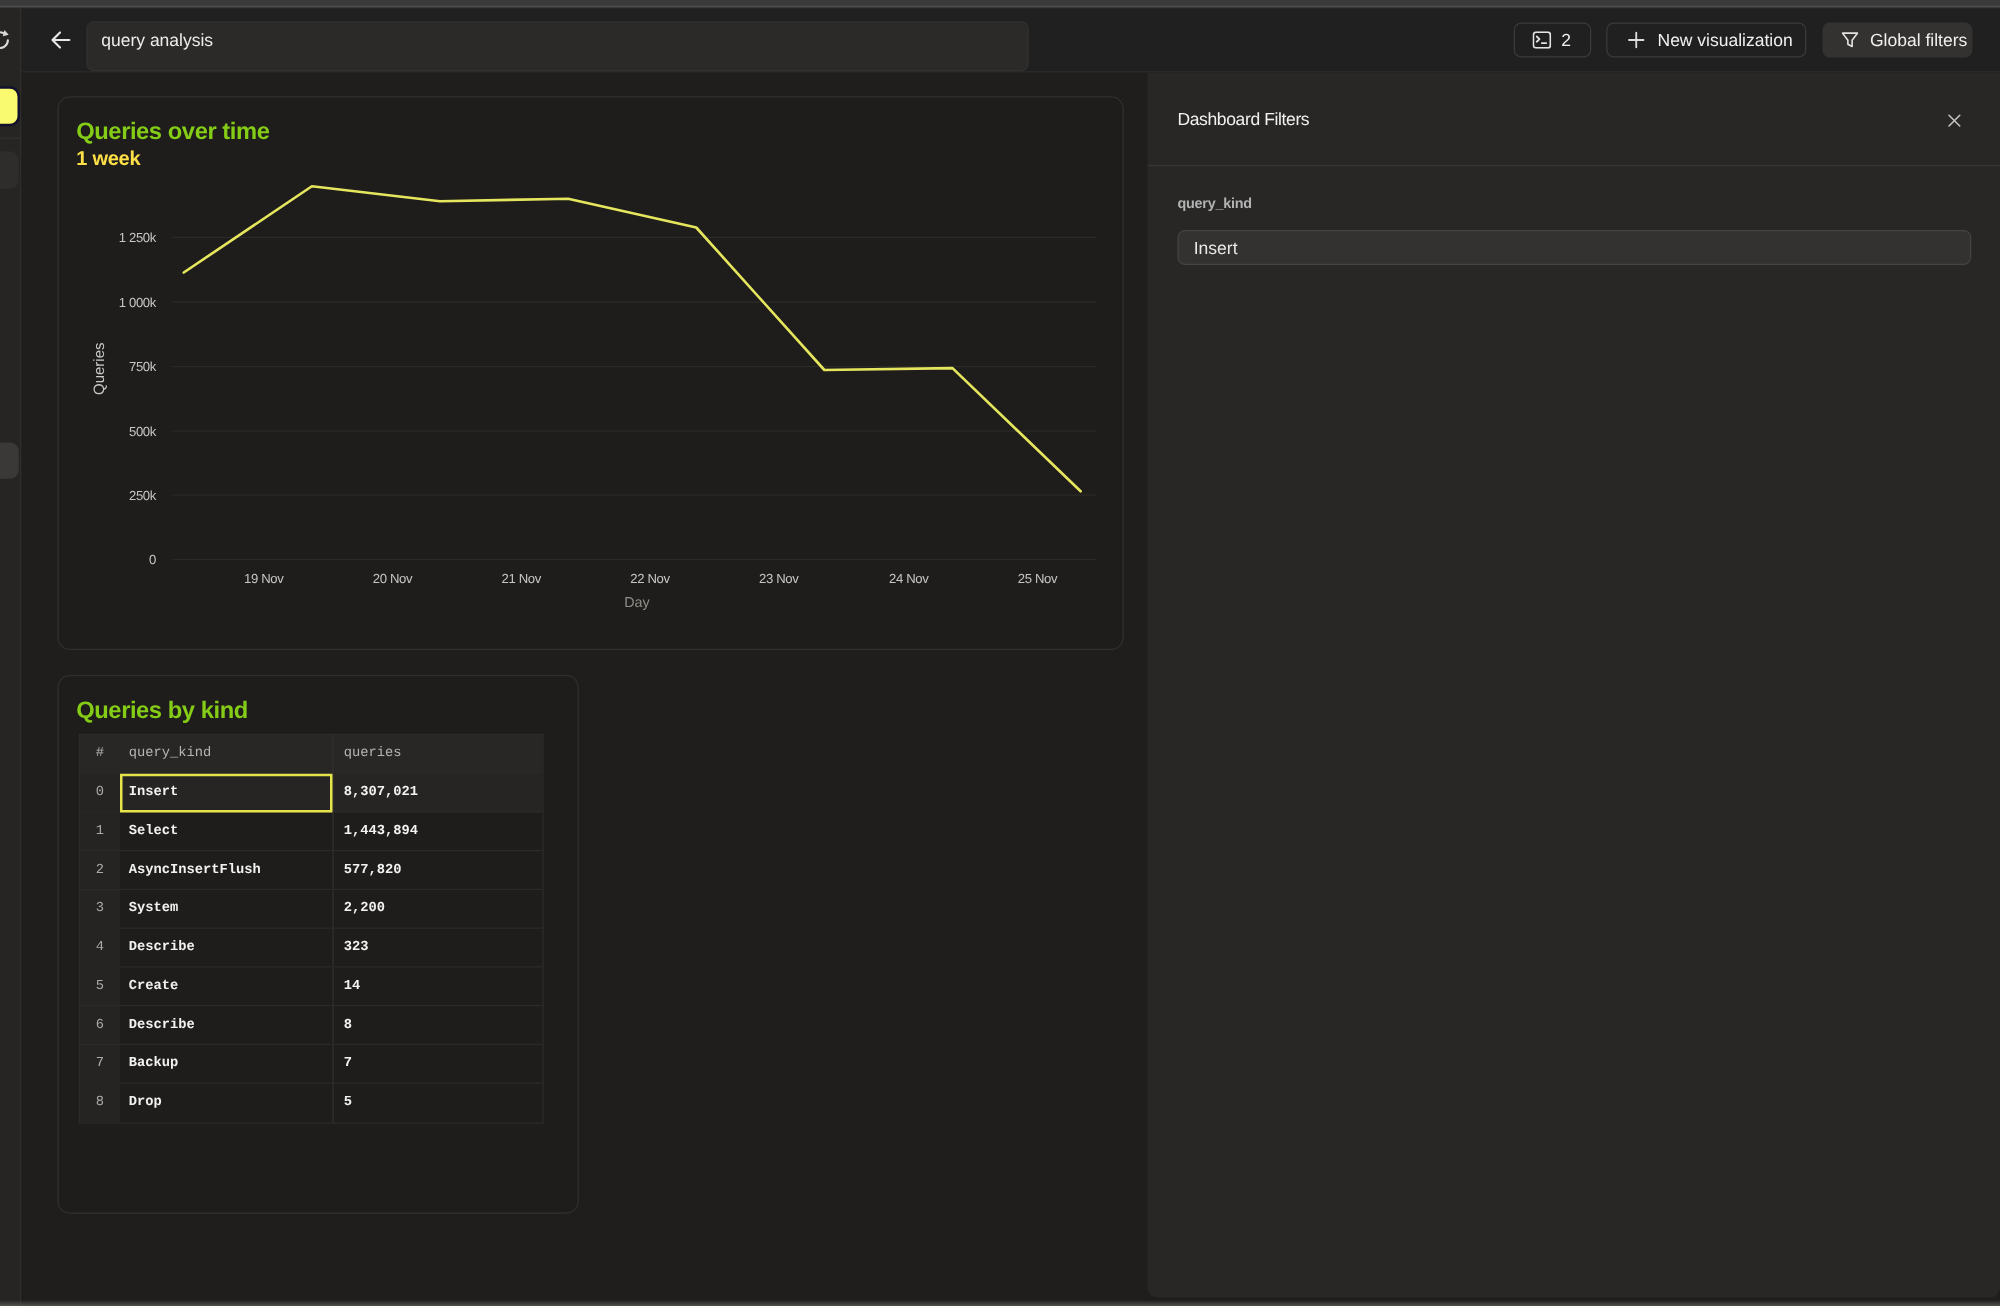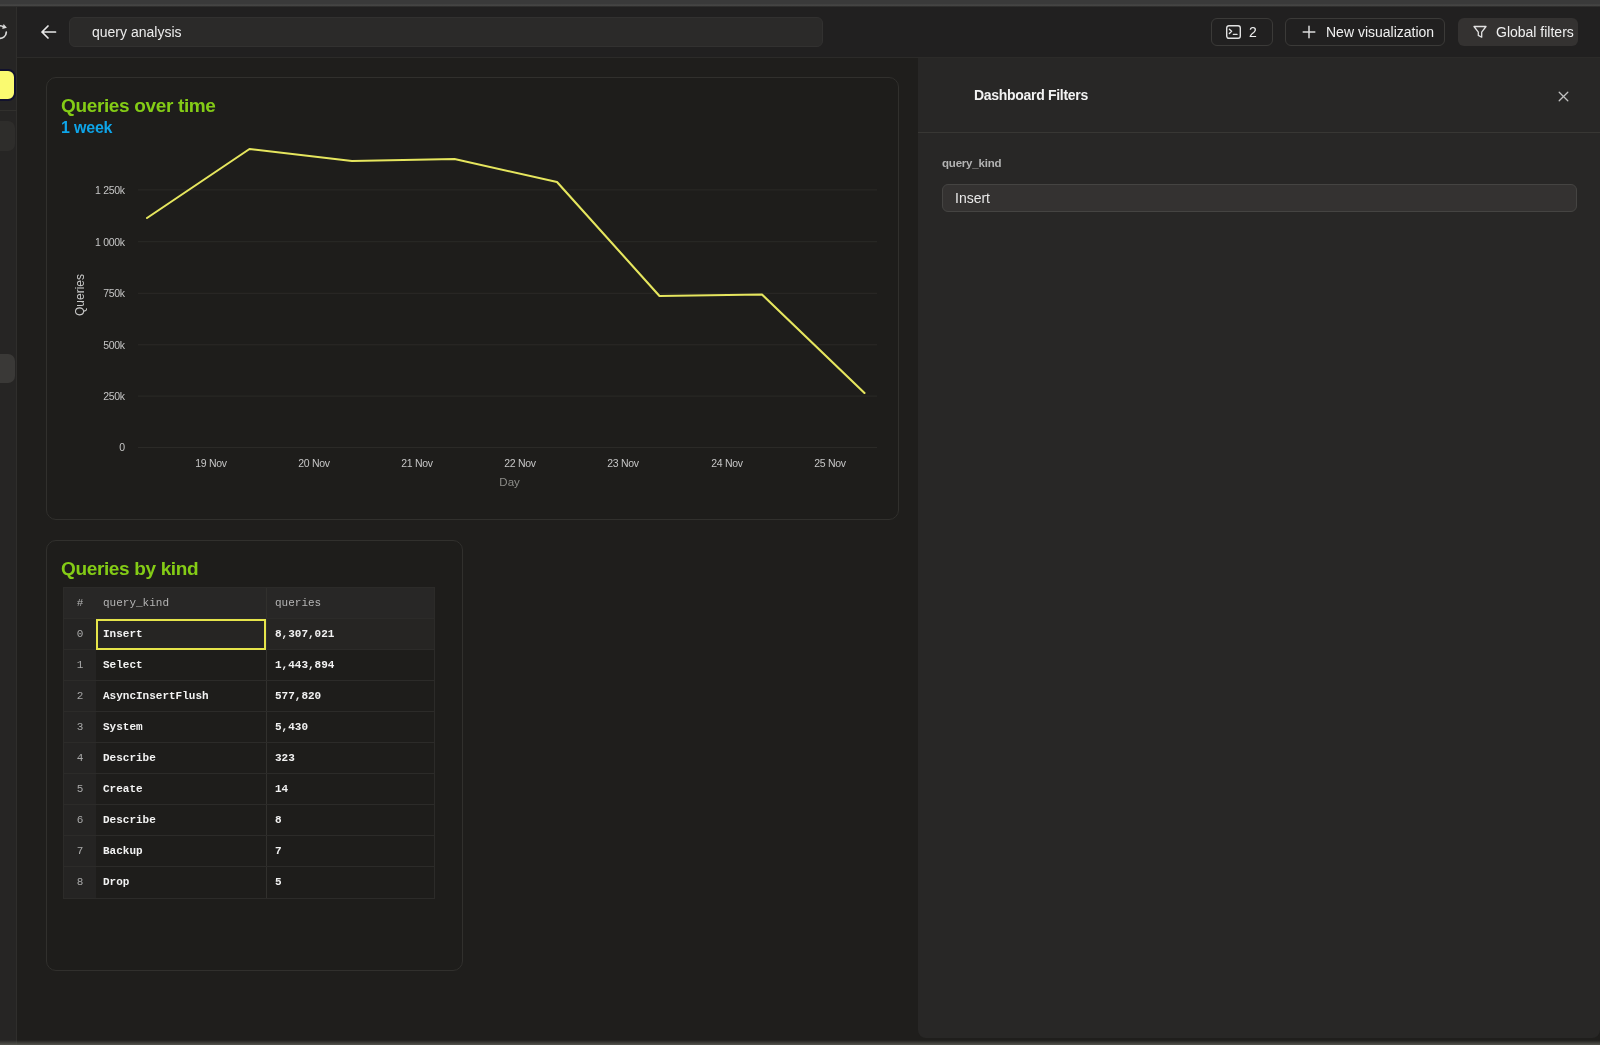--- a/index.html
+++ b/index.html
@@ -5,37 +5,37 @@
   * { margin:0; padding:0; box-sizing:border-box; }
   html,body { width:1600px; height:1045px; overflow:hidden; }
   body { font-family:"Liberation Sans", sans-serif; background:#1f1e1c; position:relative; transform:translateZ(0); }
   .sidebar { position:absolute; left:0; top:0; width:17px; height:1045px; background:#262524; border-right:1px solid #2f2e2c; z-index:5; }
   .sb-yellow { position:absolute; left:-16px; top:68.5px; width:32px; height:32px; background:#fafa70; border:2px solid #11112e; border-radius:8px; }
   .sb-grey1 { position:absolute; left:-16px; top:121px; width:31px; height:30px; background:#2e2d2b; border-radius:7px; }
   .sb-grey2 { position:absolute; left:-16px; top:353.5px; width:31px; height:29px; background:#3a3937; border-radius:7px; }
   .sb-div { position:absolute; left:0; top:110px; width:17px; height:1px; background:#31302d; }
   .topbar { position:absolute; left:0; top:0; width:1600px; height:58px; background:#212020; border-bottom:1px solid #2c2b29; z-index:4; }
   .backarrow { position:absolute; left:40px; top:24px; }
-  .tb-input { position:absolute; left:69px; top:17px; width:754px; height:30px; background:#2b2a29; border:1px solid #323130; border-radius:6px; color:#ececec; font-size:14px; line-height:28px; padding-left:22px; }
+  .tb-input { position:absolute; left:69px; top:17px; width:754px; height:40px; background:#2b2a29; border:1px solid #323130; border-radius:6px; color:#ececec; font-size:14px; line-height:28px; padding-left:11px; }
   .btn { position:absolute; top:18px; height:28px; border-radius:6px; display:flex; align-items:center; color:#f0f0f0; font-size:14px; }
   .btn1 { left:1211px; width:62px; border:1px solid #3b3a38; padding-left:14px; }
   .btn1 span { margin-left:8px; }
   .btn2 { left:1285px; width:160px; border:1px solid #3b3a38; padding-left:16px; }
   .btn2 span { margin-left:10px; }
   .btn3 { left:1458px; width:120px; background:#343231; padding-left:15px; }
   .btn3 span { margin-left:9px; }
   .main { position:absolute; left:18px; top:58px; width:900px; height:987px; background:#1f1e1c; }
   .panel { position:absolute; background:#1e1d1b; border:1px solid #31302d; border-radius:10px; }
   .panel-chart { left:28px; top:19px; width:853px; height:443px; }
   .panel-table { left:28px; top:481.5px; width:417px; height:431px; }
   .ptitle { position:absolute; left:14px; color:#84cc16; font-weight:700; font-size:19px; letter-spacing:-0.35px; }
-  .psub { position:absolute; left:14px; color:#0ea5e9; font-weight:700; font-size:16px; letter-spacing:-0.2px; }
+  .psub { position:absolute; left:14px; color:#fde047; font-weight:700; font-size:16px; letter-spacing:-0.2px; }
   .drawer { position:absolute; left:918px; top:58px; width:682px; height:980px; background:#282726; border-radius:0 0 8px 8px; z-index:3; }
   .dr-head { position:absolute; left:0; top:0; width:100%; height:75px; border-bottom:1px solid #383734; }
-  .dr-title { position:absolute; left:24px; top:29px; font-size:14px; font-weight:700; color:#f2f2f2; letter-spacing:-0.3px;margin-left:32px; }
+  .dr-title { position:absolute; left:24px; top:29px; font-size:14px; font-weight:400; color:#f2f2f2; letter-spacing:-0.3px; }
   .dr-close { position:absolute; }
   .dr-label { position:absolute; left:24px; top:99px; font-size:11.5px; font-weight:700; color:#b3b3b3; letter-spacing:-0.2px; }
   .dr-input { position:absolute; left:24px; top:125.5px; width:635px; height:28px; background:#343231; border:1px solid #454442; border-radius:6px; color:#e9e9e9; font-size:14px; line-height:26px; padding-left:12px; }
   .bottomstrip { position:absolute; left:0; top:1040px; width:1600px; height:5px; background:linear-gradient(to bottom, rgba(32,31,29,0), #54544e); z-index:10; }
   .topedge { position:absolute; left:0; top:0; width:1600px; height:7px; background:linear-gradient(to bottom, #3a3a3a 0%, #3a3a3a 55%, #4a4a49 75%, #242322 100%); z-index:20; }
   
   .qtable { position:absolute; left:16px; top:46px; width:372px; font-family:"Liberation Mono", monospace; font-size:11px; border:1px solid #2c2b29; }
   .trow { position:relative; width:100%; height:31px; border-bottom:1px solid #2c2b29; }
   .trow:last-child { border-bottom:none; }
   .c-idx { position:absolute; left:0; top:0; width:32px; height:100%; background:#252423; color:#a9a9a9; text-align:center; line-height:30px; }
@@ -140,21 +140,21 @@
           <div class="c-q">1,443,894</div>
         </div>
         <div class="trow">
           <div class="c-idx">2</div>
           <div class="c-kind">AsyncInsertFlush</div>
           <div class="c-q">577,820</div>
         </div>
         <div class="trow">
           <div class="c-idx">3</div>
           <div class="c-kind">System</div>
-          <div class="c-q">5,430</div>
+          <div class="c-q">2,200</div>
         </div>
         <div class="trow">
           <div class="c-idx">4</div>
           <div class="c-kind">Describe</div>
           <div class="c-q">323</div>
         </div>
         <div class="trow">
           <div class="c-idx">5</div>
           <div class="c-kind">Create</div>
           <div class="c-q">14</div>

